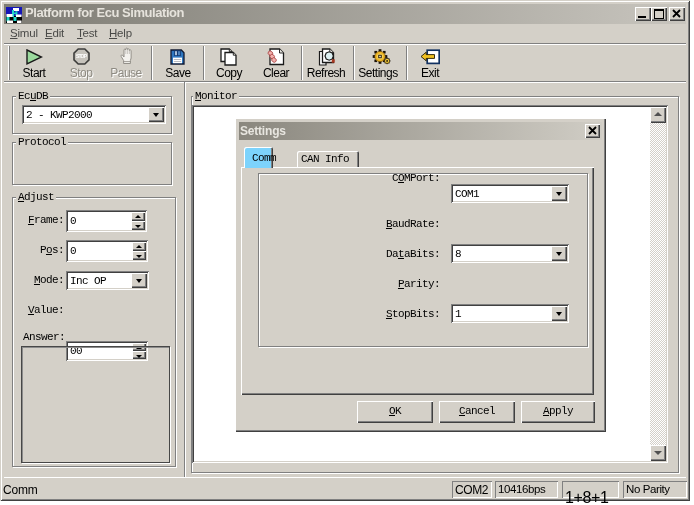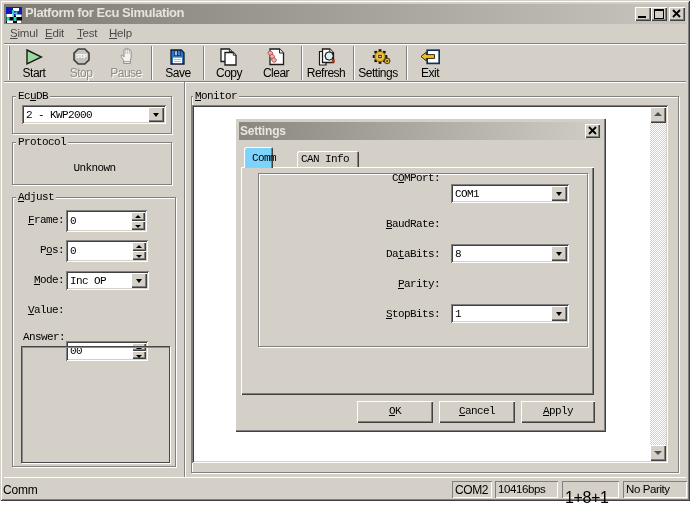--- a/index.html
+++ b/index.html
@@ -194,21 +194,20 @@
 </div>
 <div class="abs combo" style="left:22px;top:105px;width:144px;height:19px;">
   <div class="ctext mono">2 - KWP2000</div>
   <div class="cbtn">
       <div class="arrdn"></div>
     </div>
 </div>
 
 <div class="abs groupbox" style="left:12px;top:142px;width:158px;height:41px;">
   <div class="gcap mono" style="left:3px;">Protocol</div>
-  <div class="mono" style="position:absolute;left:0;right:0;top:19px;text-align:center;text-indent:5px;">Unknown</div>
 </div>
 
 <div class="abs groupbox" style="left:12px;top:197px;width:162px;height:268px;">
   <div class="gcap mono" style="left:3px;"><u>A</u>djust</div>
 </div>
 <div class="abs mono" style="left:0px;top:214px;width:64px;text-align:right;"><u>F</u>rame:</div>
 <div class="abs mono" style="left:0px;top:244px;width:64px;text-align:right;">P<u>o</u>s:</div>
 <div class="abs mono" style="left:0px;top:274px;width:64px;text-align:right;"><u>M</u>ode:</div>
 <div class="abs mono" style="left:0px;top:304px;width:64px;text-align:right;"><u>V</u>alue:</div>
 

